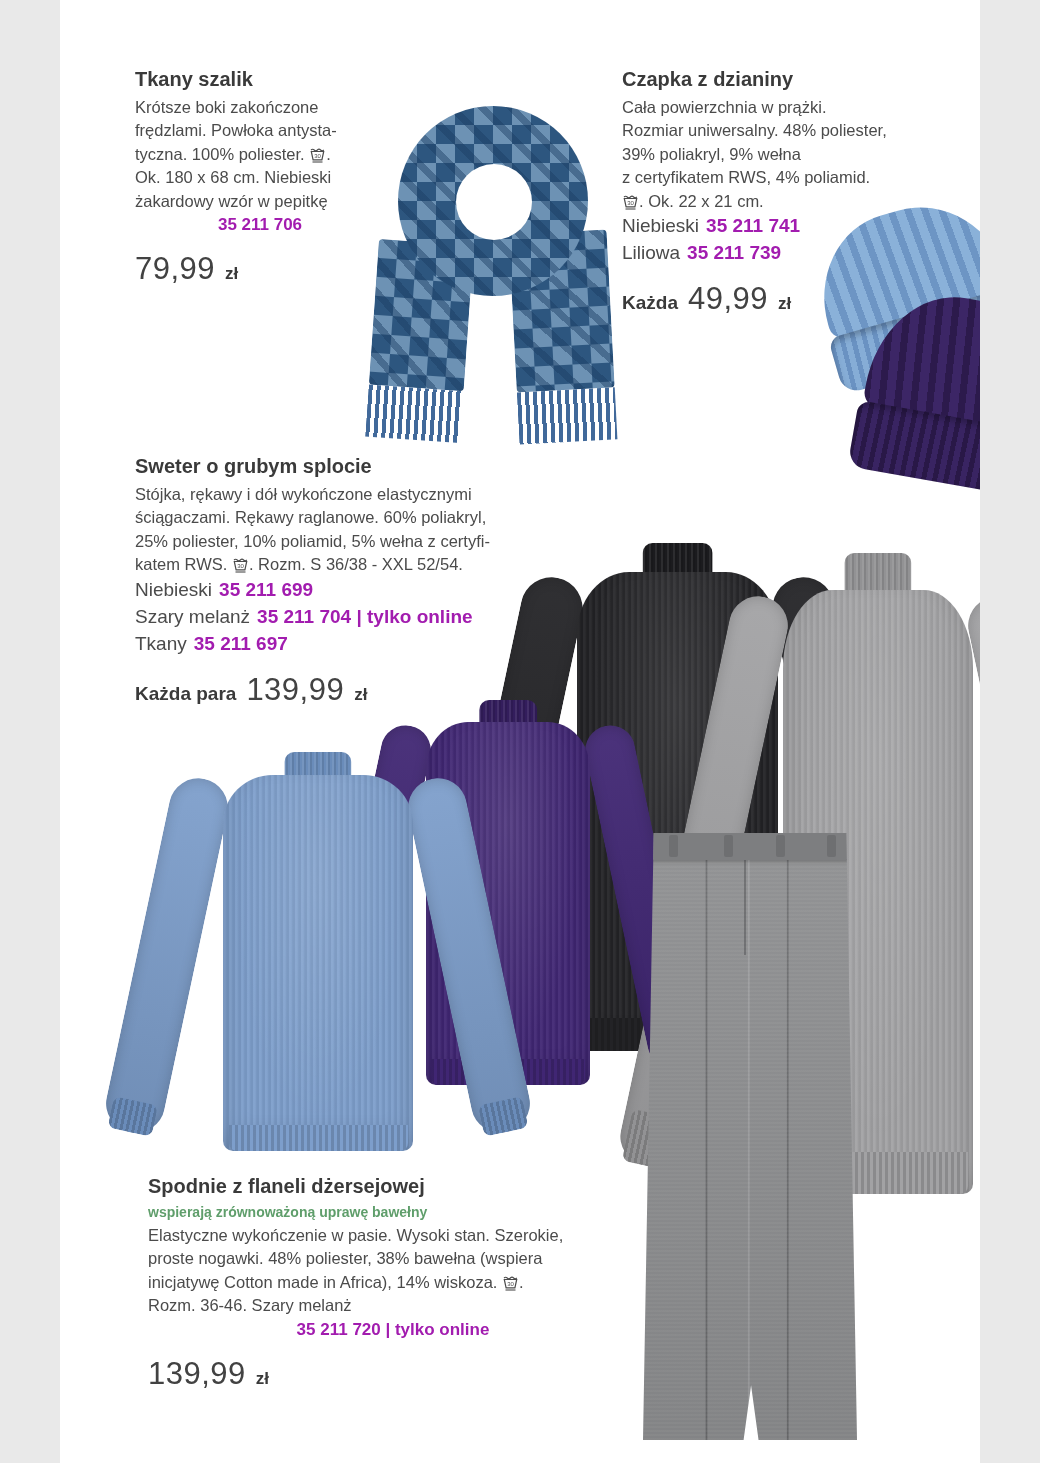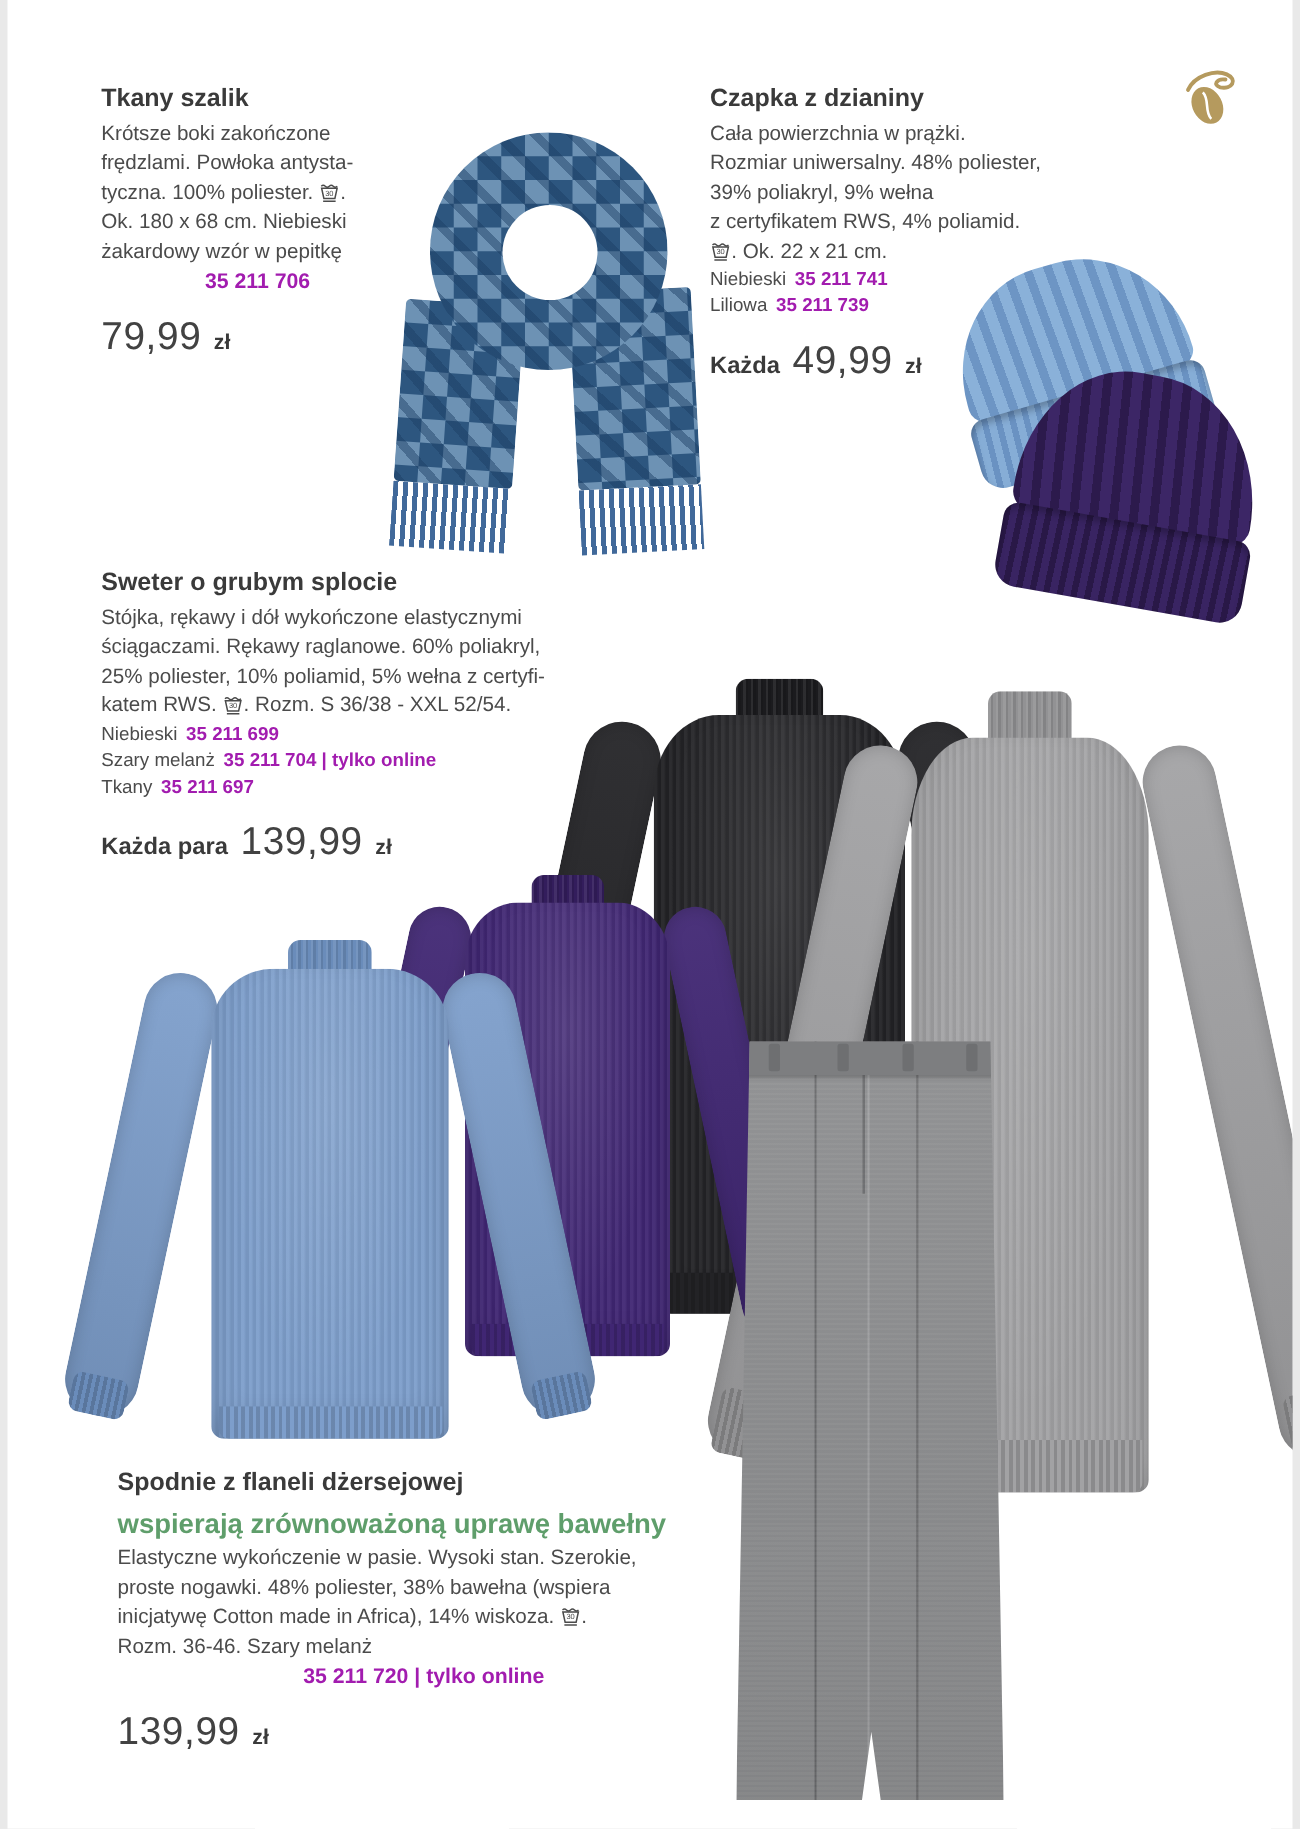--- a/index.html
+++ b/index.html
@@ -1,28 +1,28 @@
 <!DOCTYPE html>
 <html><head>
 <meta charset="utf-8">
 <style>
   * { margin:0; padding:0; box-sizing:border-box; }
   html,body { background:#e9e9e9; }
   .page {
-    position:relative; width:1028px; height:1463px; margin:0 auto;
+    position:relative; width:920px; height:1463px; margin:0 auto;
     background:#ffffff; overflow:hidden;
     font-family:"Liberation Sans", sans-serif; color:#4b4b4b;
   }
 
   
   .tblock { position:absolute; }
   .p-title { font-size:20px; font-weight:700; color:#3a3a3a; margin-bottom:5px; }
   .p-desc  { font-size:16.5px; line-height:1.42; white-space:pre-line; color:#4b4b4b; }
-  .eco     { font-size:22px; line-height:1.42; font-weight:700; color:#5f9e6b; margin-bottom:1px; }
-  .variant-line { font-size:15px; line-height:1.42; }
+  .eco     { font-size:14px; line-height:1.42; font-weight:700; color:#5f9e6b; margin-bottom:1px; }
+  .variant-line { font-size:19px; line-height:1.42; }
   .v-label { margin-right:7px; }
   .v-sku, .sku-line { font-weight:700; color:#a21caf;text-align:center; }
   .sku-line { font-size:17px; line-height:1.42; }
   .price-row { display:flex; align-items:baseline; gap:10px; margin-top:14px; }
   .price-prefix { font-size:19px; font-weight:700; color:#3a3a3a; }
   .price-big { font-size:31px; color:#424242; letter-spacing:0.5px; }
   .price-cur { font-size:17px; font-weight:700; color:#3a3a3a; }
   .care-icon { display:inline-block; vertical-align:-3px; }
 
   

